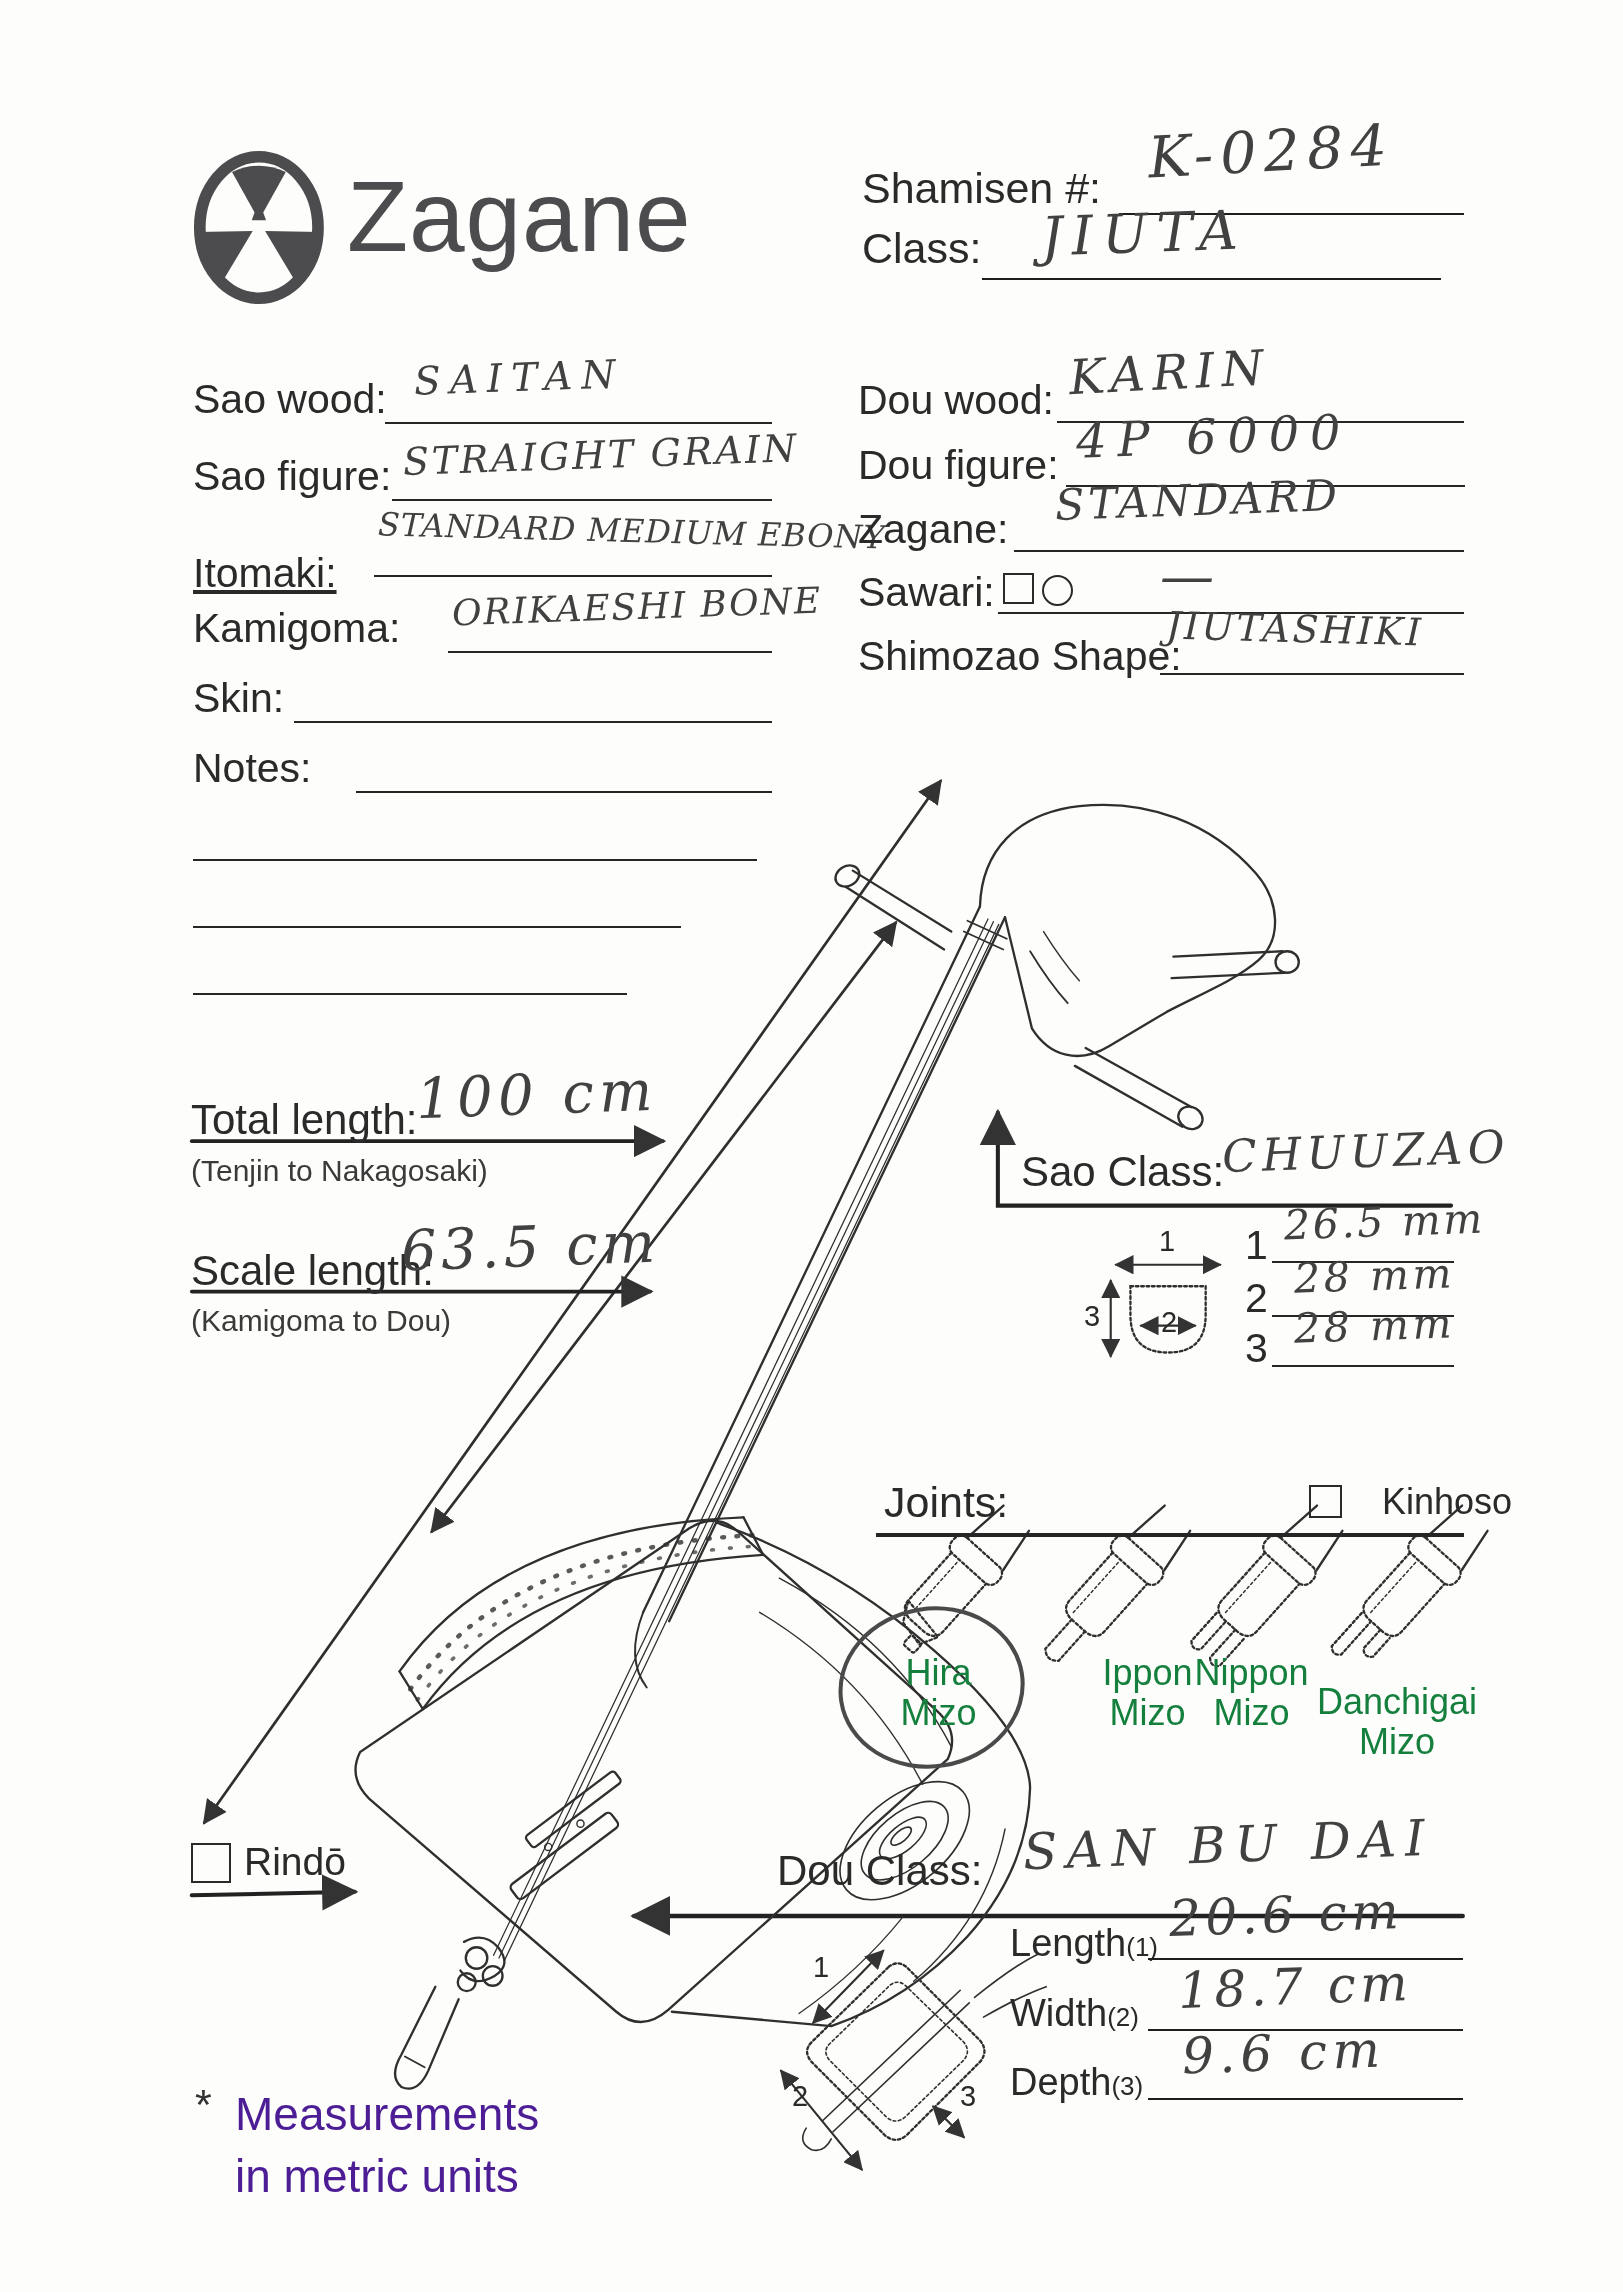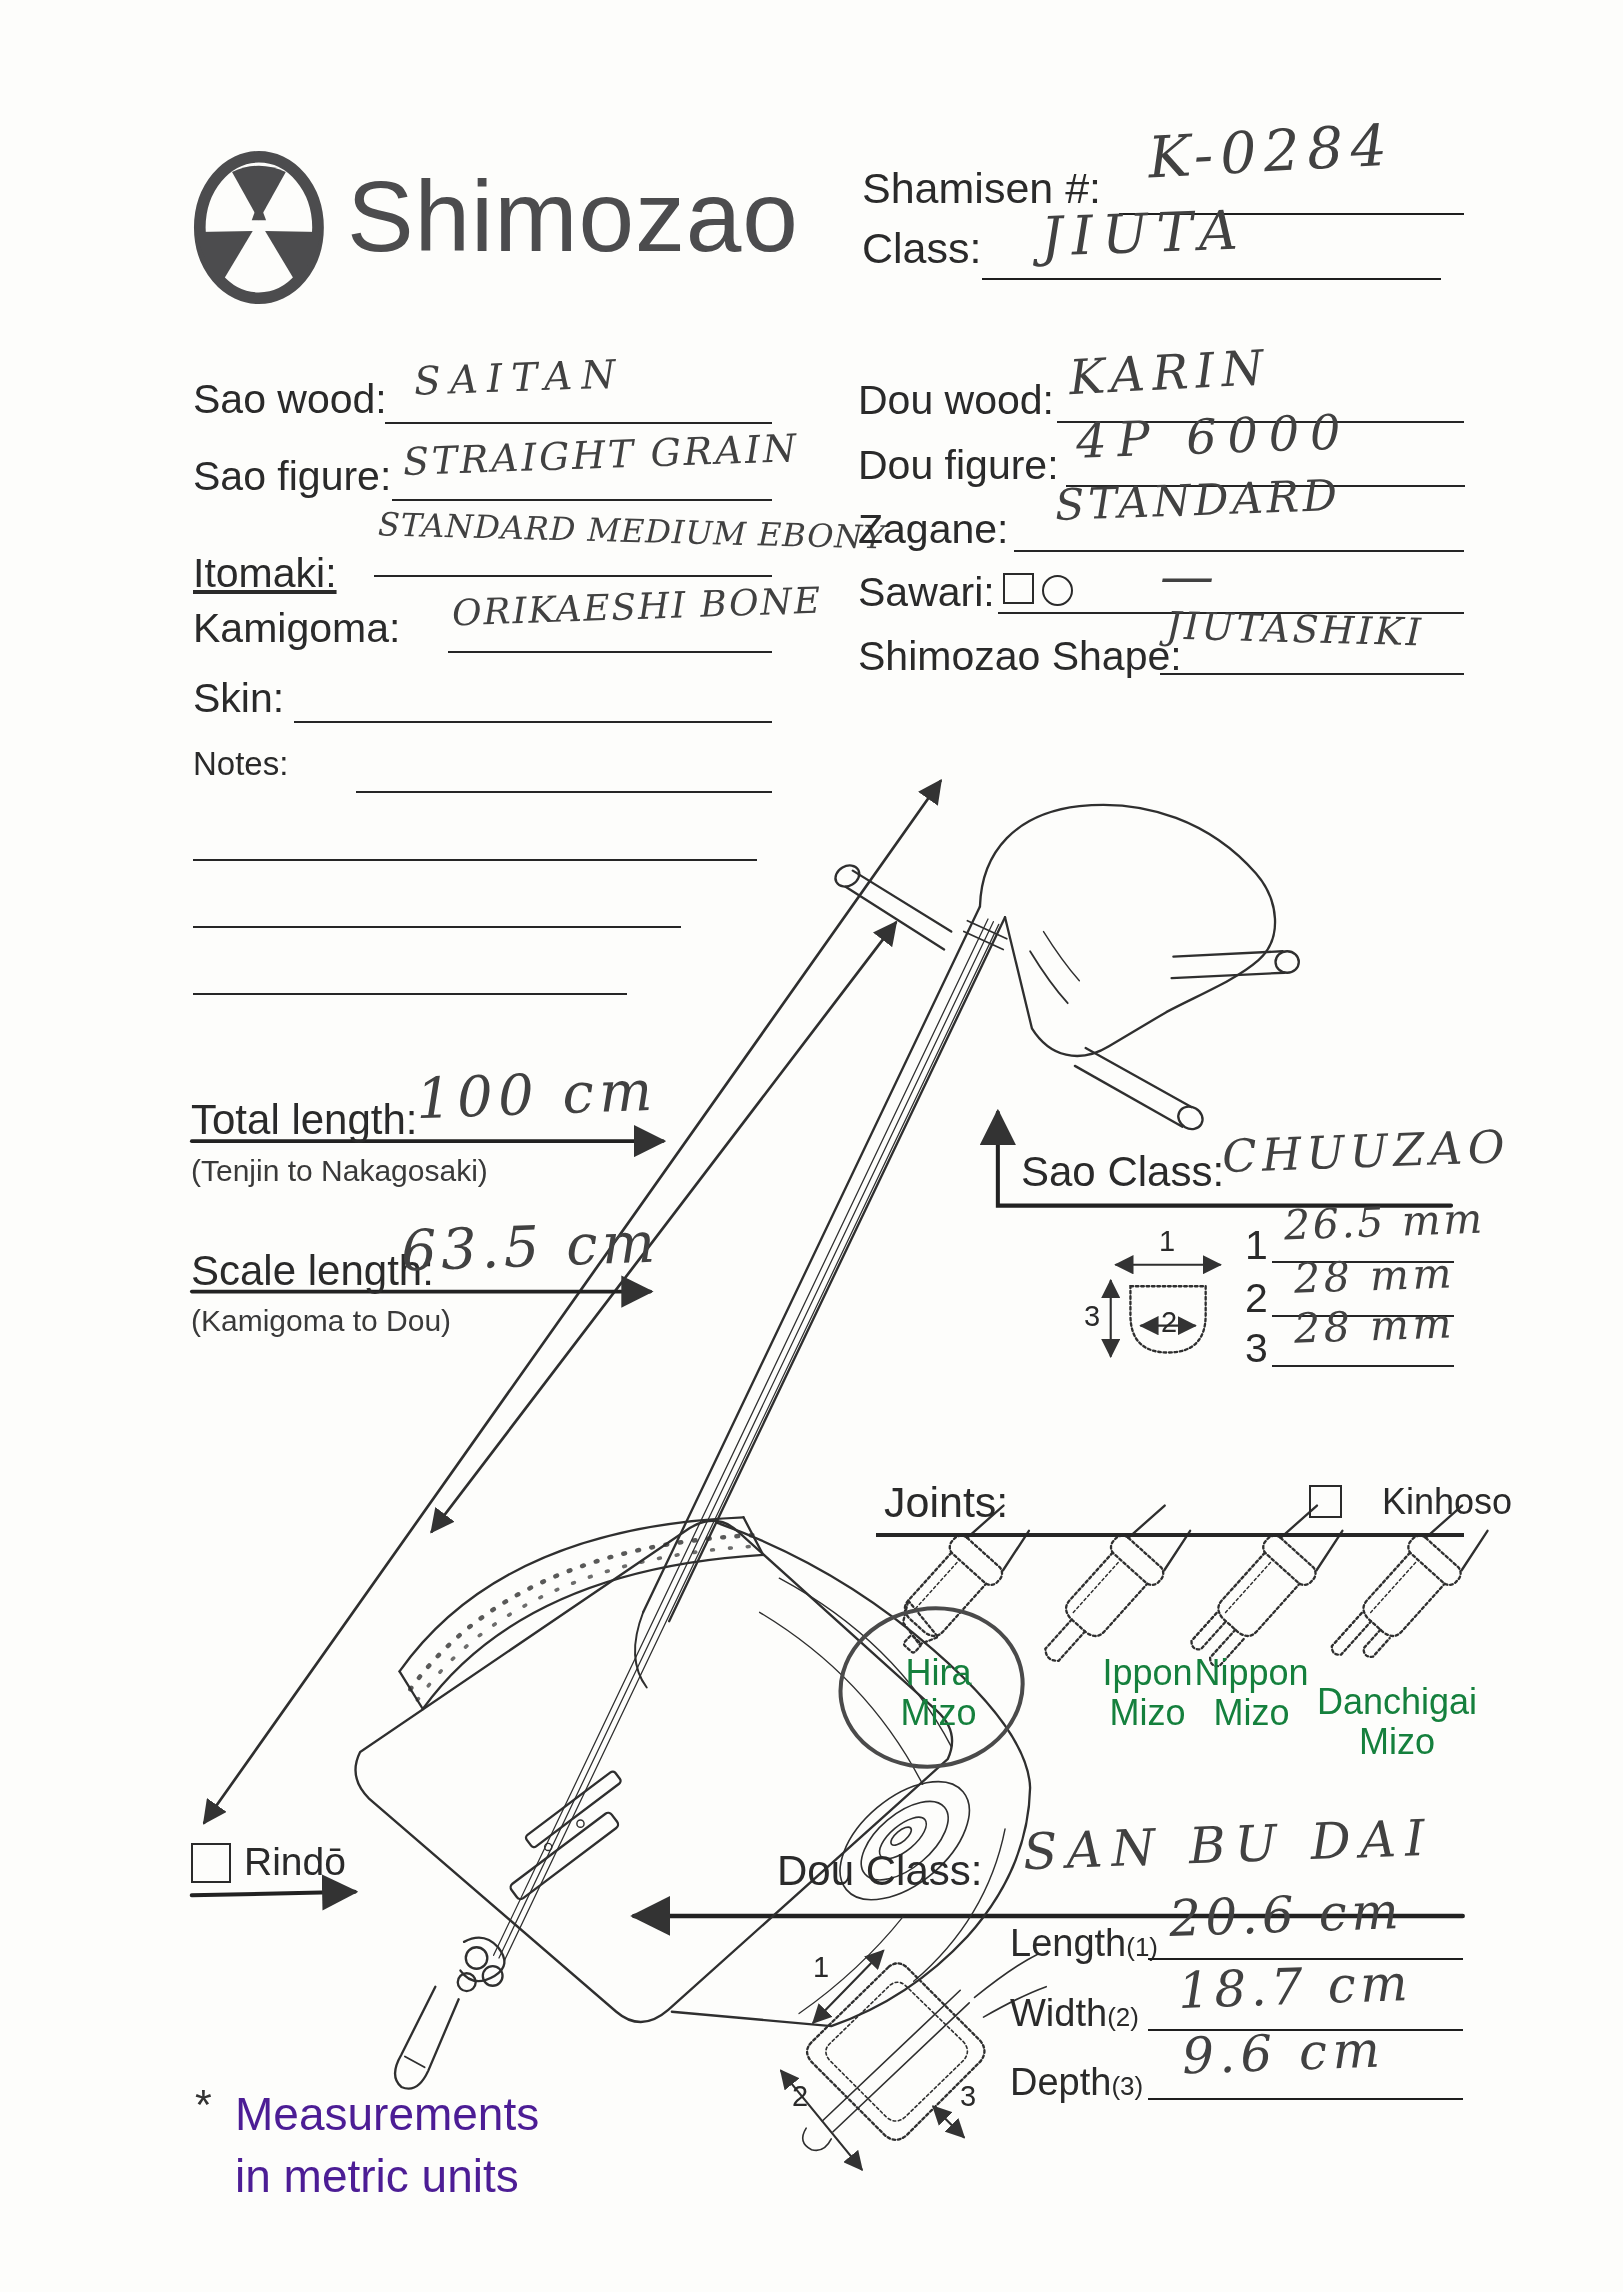--- a/index.html
+++ b/index.html
@@ -178,21 +178,21 @@
       <ellipse cx="0" cy="0" rx="66" ry="79" stroke="#4c4c4e" stroke-width="13"></ellipse>
       <g fill="#4c4c4e" stroke="none">
         <path d="M 0,-8 L -30,-62 Q 0,-76 30,-62 Z" transform="rotate(0)"></path>
         <path d="M 0,-8 L -30,-62 Q 0,-76 30,-62 Z" transform="rotate(120)"></path>
         <path d="M 0,-8 L -30,-62 Q 0,-76 30,-62 Z" transform="rotate(240)"></path>
         <path d="M 0,-30 L -8,-8 L 8,-8 Z"></path>
       </g>
     </g>
   </svg>
 
-  <div class="t" style="left:347px;top:159px;font-size:100px;font-weight:500;color:#4c4c4e;letter-spacing:0.9px;">Shimozao</div>
+  <div class="t" style="left:347px;top:159px;font-size:100px;font-weight:500;color:#4c4c4e;letter-spacing:0.9px;">Zagane</div>
 
   <div class="t lbl" style="left:862px;top:164px;font-size:43px;">Shamisen #:</div>
   <div class="hw r1" style="left:1148px;top:118px;font-size:57px;letter-spacing:7.2px;">K-0284</div>
   <div class="uline" style="left:1119px;top:213px;width:345px;"></div>
 
   <div class="t lbl" style="left:862px;top:224px;font-size:43px;">Class:</div>
   <div class="hw r2" style="left:1041px;top:202px;font-size:54px;letter-spacing:9px;">JIUTA</div>
   <div class="uline" style="left:982px;top:278px;width:459px;"></div>
 
   <div class="t lbl" style="left:193px;top:376px;font-size:41px;">Sao wood:</div>
@@ -207,21 +207,21 @@
   <div class="hw r3" style="left:378px;top:512px;font-size:32px;letter-spacing:0.9px;">STANDARD MEDIUM EBONY</div>
   <div class="uline soft" style="left:374px;top:575px;width:398px;"></div>
 
   <div class="t lbl" style="left:193px;top:605px;font-size:41px;">Kamigoma:</div>
   <div class="hw r2" style="left:452px;top:586px;font-size:36px;letter-spacing:1.8px;">ORIKAESHI BONE</div>
   <div class="uline soft" style="left:448px;top:651px;width:324px;"></div>
 
   <div class="t lbl" style="left:193px;top:675px;font-size:41px;">Skin:</div>
   <div class="uline soft" style="left:294px;top:721px;width:478px;"></div>
 
-  <div class="t lbl" style="left:193px;top:745px;font-size:33px;">Notes:</div>
+  <div class="t lbl" style="left:193px;top:745px;font-size:41px;">Notes:</div>
   <div class="uline soft" style="left:356px;top:791px;width:416px;"></div>
 
   <div class="uline soft" style="left:193px;top:859px;width:564px;"></div>
   <div class="uline soft" style="left:193px;top:926px;width:488px;"></div>
   <div class="uline soft" style="left:193px;top:993px;width:434px;"></div>
 
   <div class="t lbl" style="left:858px;top:377px;font-size:41px;">Dou wood:</div>
   <div class="hw r1" style="left:1069px;top:344px;font-size:48px;letter-spacing:7.2px;">KARIN</div>
   <div class="uline soft" style="left:1057px;top:421px;width:407px;"></div>
 

